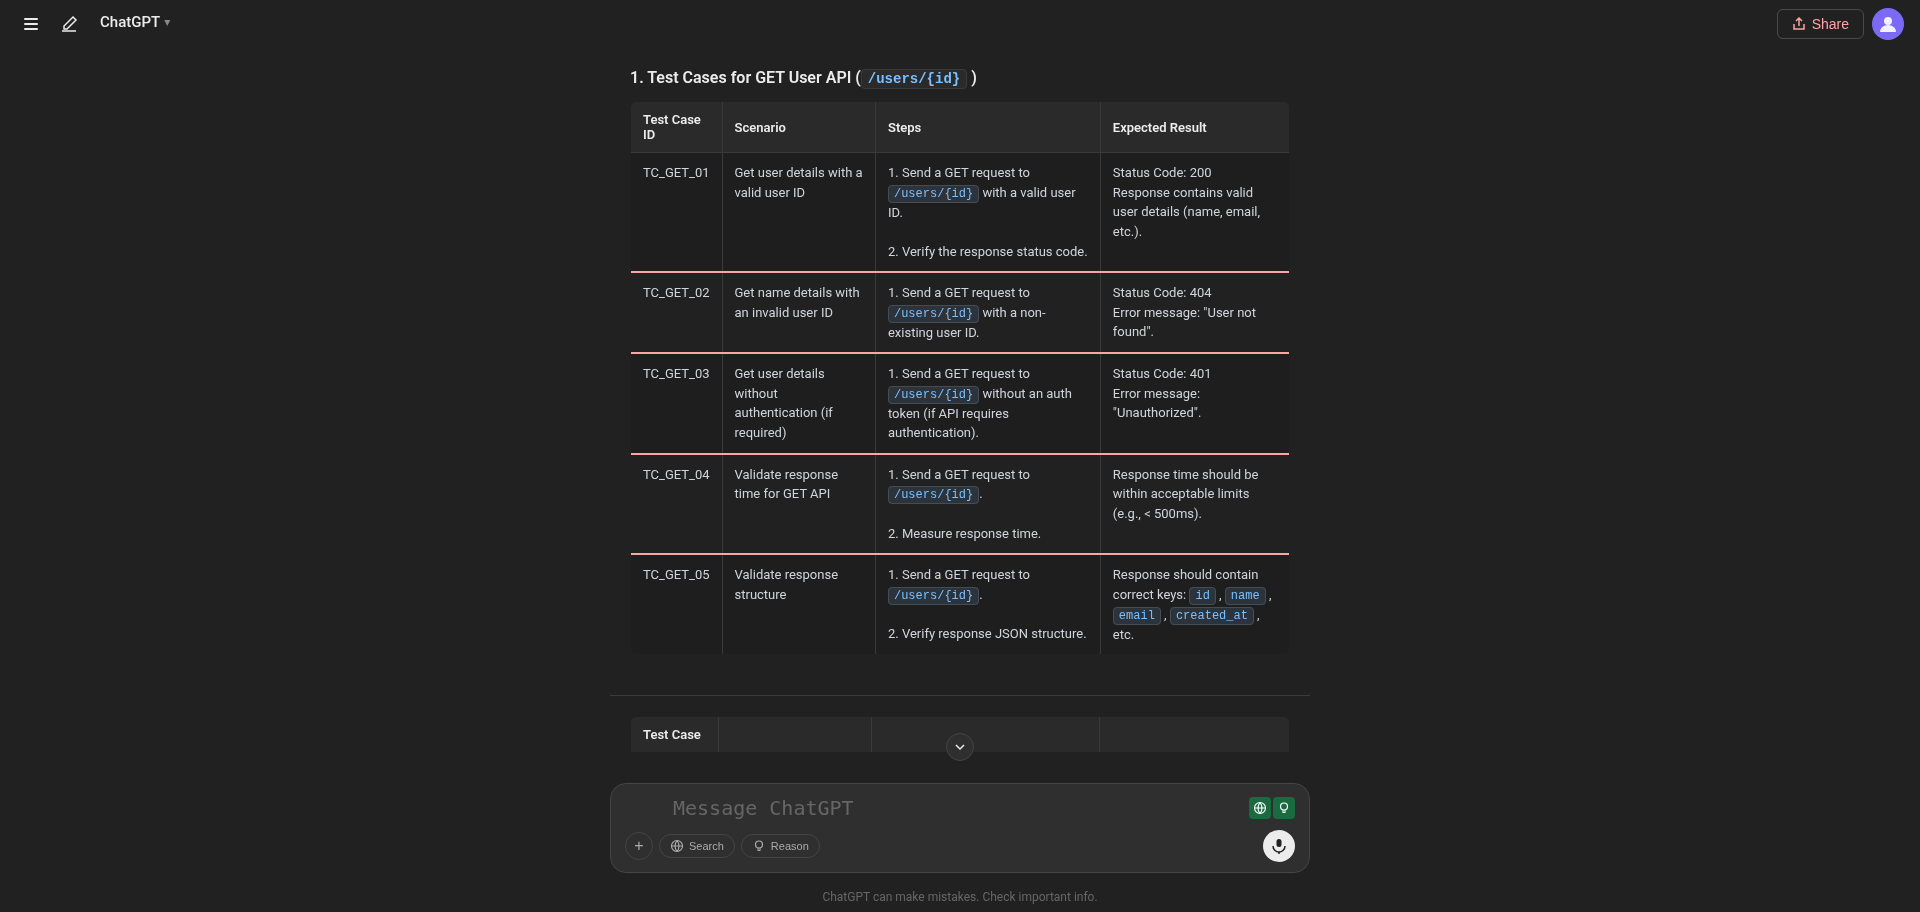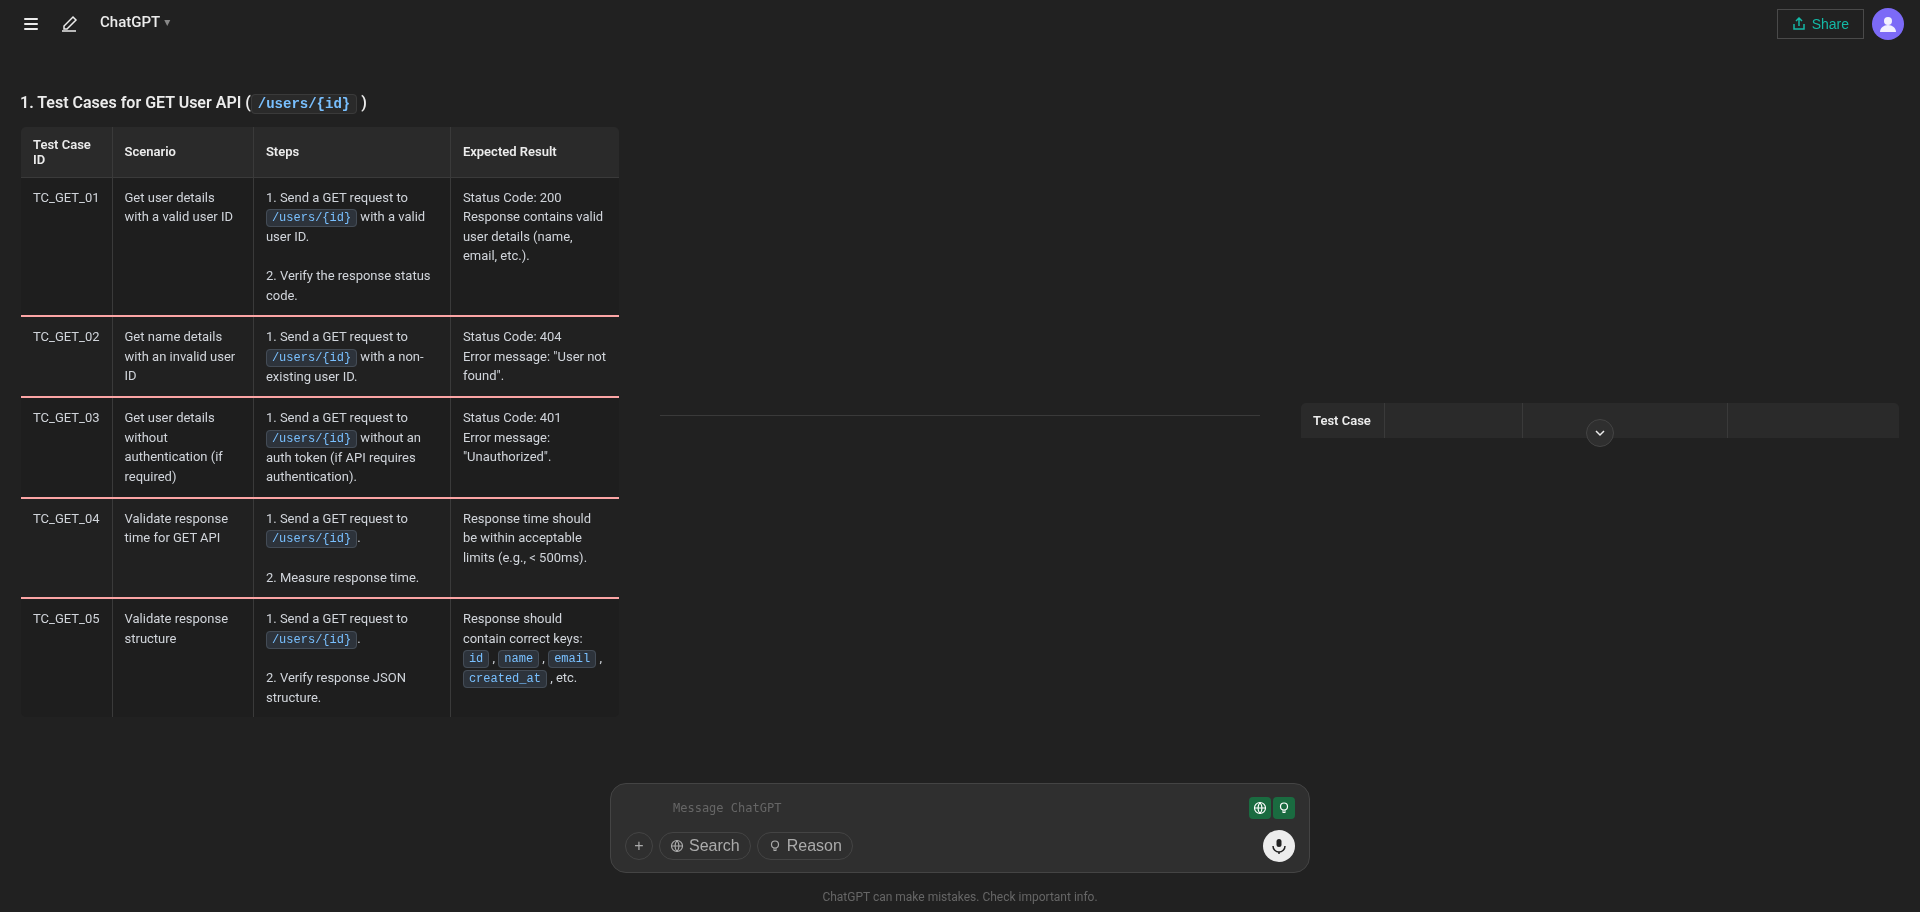--- a/index.html
+++ b/index.html
@@ -60,23 +60,23 @@
       align-items: center;
       gap: 8px;
     }
 
     .share-btn {
       display: flex;
       align-items: center;
       gap: 6px;
       background: none;
       border: 1px solid #4a4a4a;
-      color: #14b8a6;
+      color: #fca5a5;
       padding: 6px 14px;
-      border-radius: 0;
+      border-radius: 6px;
       cursor: pointer;
       font-size: 14px;
     }
 
     .avatar {
       width: 32px;
       height: 32px;
       border-radius: 50%;
       background: #7c6af7;
       cursor: pointer;
@@ -86,21 +86,21 @@
       font-size: 13px;
       font-weight: 600;
     }
 
     
     .main-content {
       flex: 1;
       overflow-y: auto;
       padding: 20px 0 10px 0;
       display: flex;
-      flex-direction: row;
+      flex-direction: column;
       align-items: center;
     }
 
     .main-content::-webkit-scrollbar {
       width: 6px;
     }
     .main-content::-webkit-scrollbar-track {
       background: transparent;
     }
     .main-content::-webkit-scrollbar-thumb {
@@ -268,21 +268,21 @@
       border-radius: 16px;
       padding: 10px 14px;
     }
 
     .message-input {
       width: 100%;
       background: transparent;
       border: none;
       outline: none;
       color: #ececec;
-      font-size: 12px;
+      font-size: 20px;
       resize: none;
       height: 28px;
       line-height: 28px;
       padding-left: 48px;
     }
 
     .message-input::placeholder {
       color: #666;
     }
 
@@ -302,21 +302,21 @@
     .toolbar-btn {
       display: flex;
       align-items: center;
       gap: 5px;
       background: none;
       border: 1px solid #444;
       color: #ababab;
       padding: 4px 10px;
       border-radius: 20px;
       cursor: pointer;
-      font-size: 16px;
+      font-size: 11px;
     }
 
     .add-btn {
       background: none;
       border: 1px solid #444;
       color: #ababab;
       width: 28px;
       height: 28px;
       border-radius: 50%;
       cursor: pointer;

